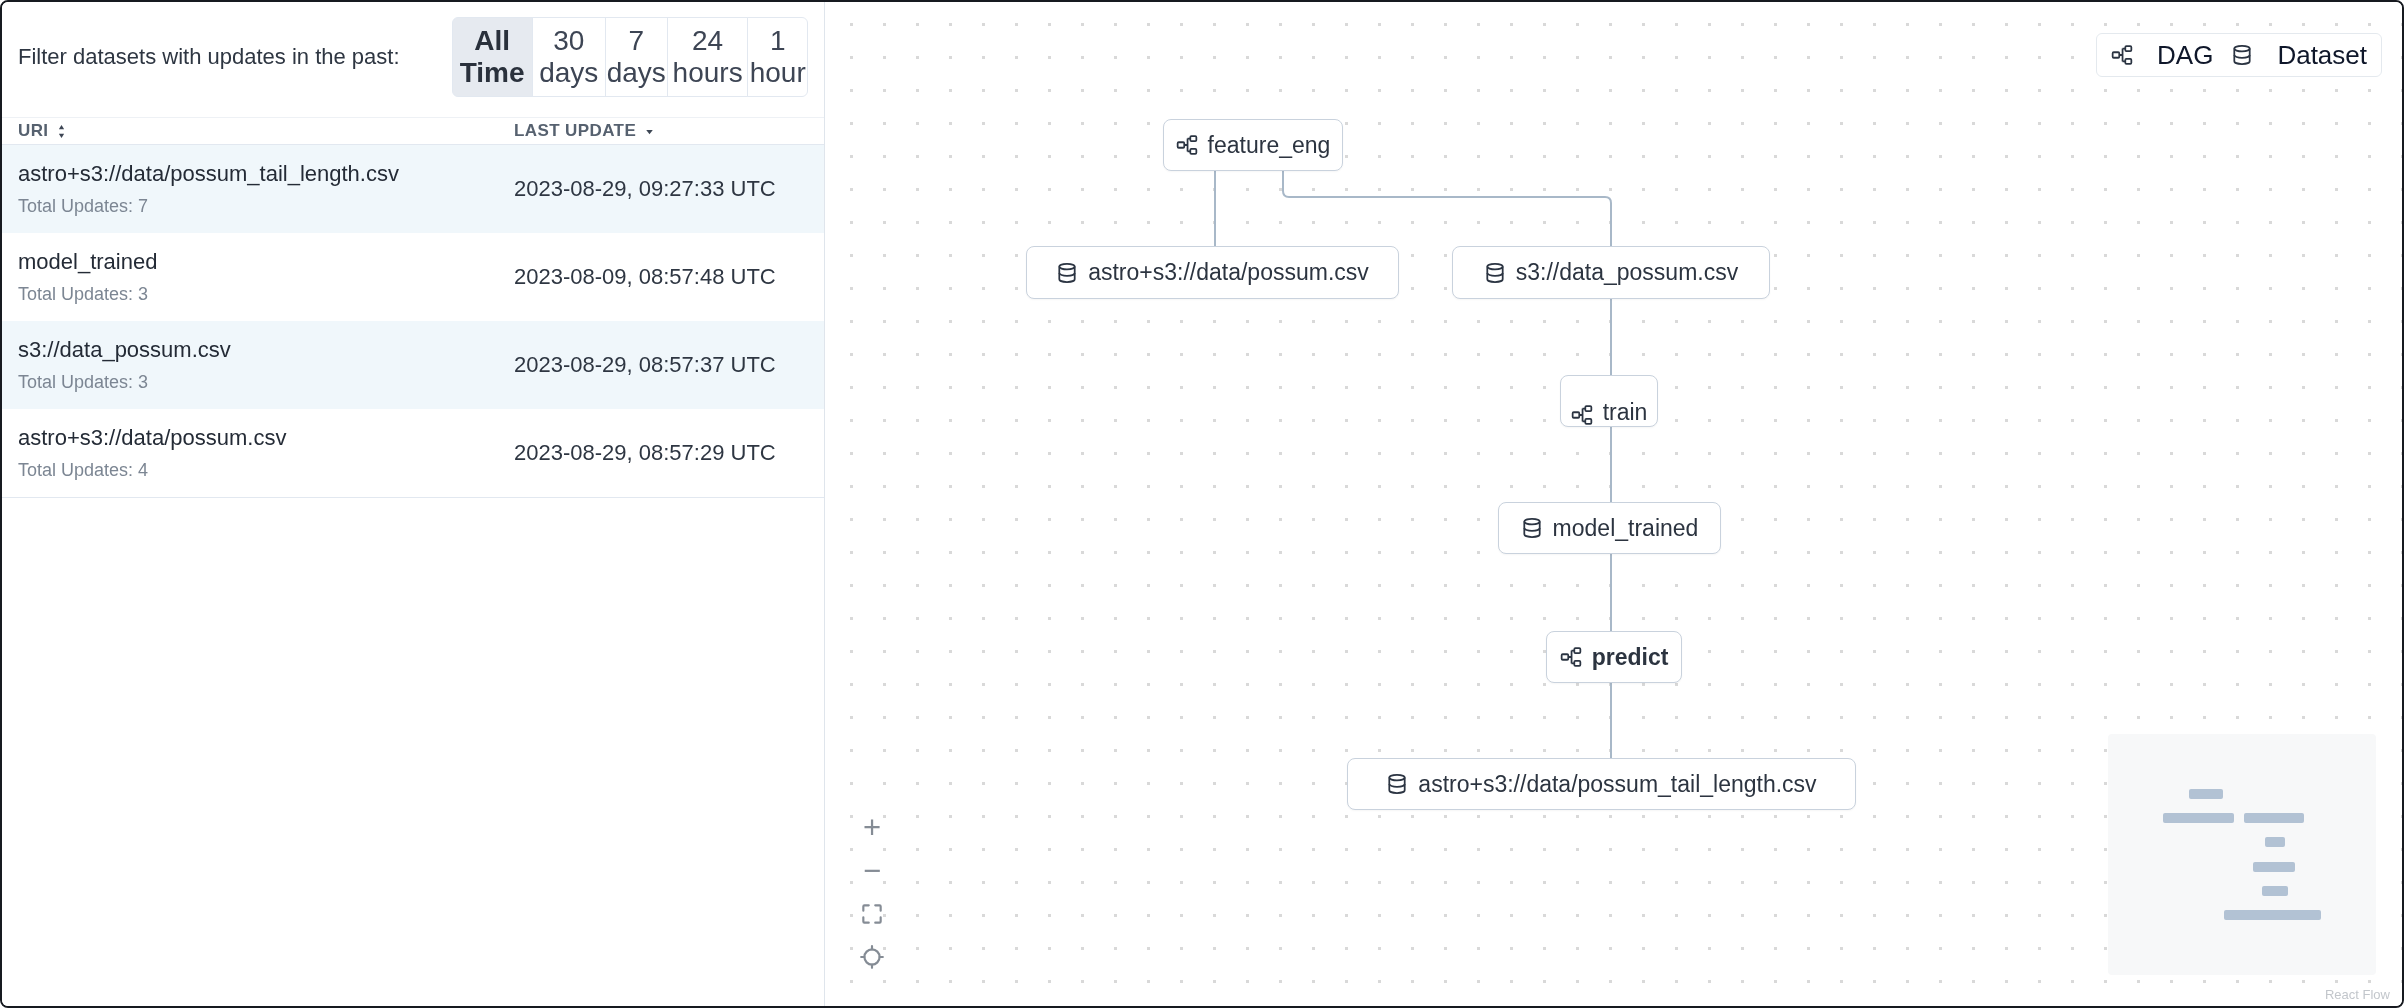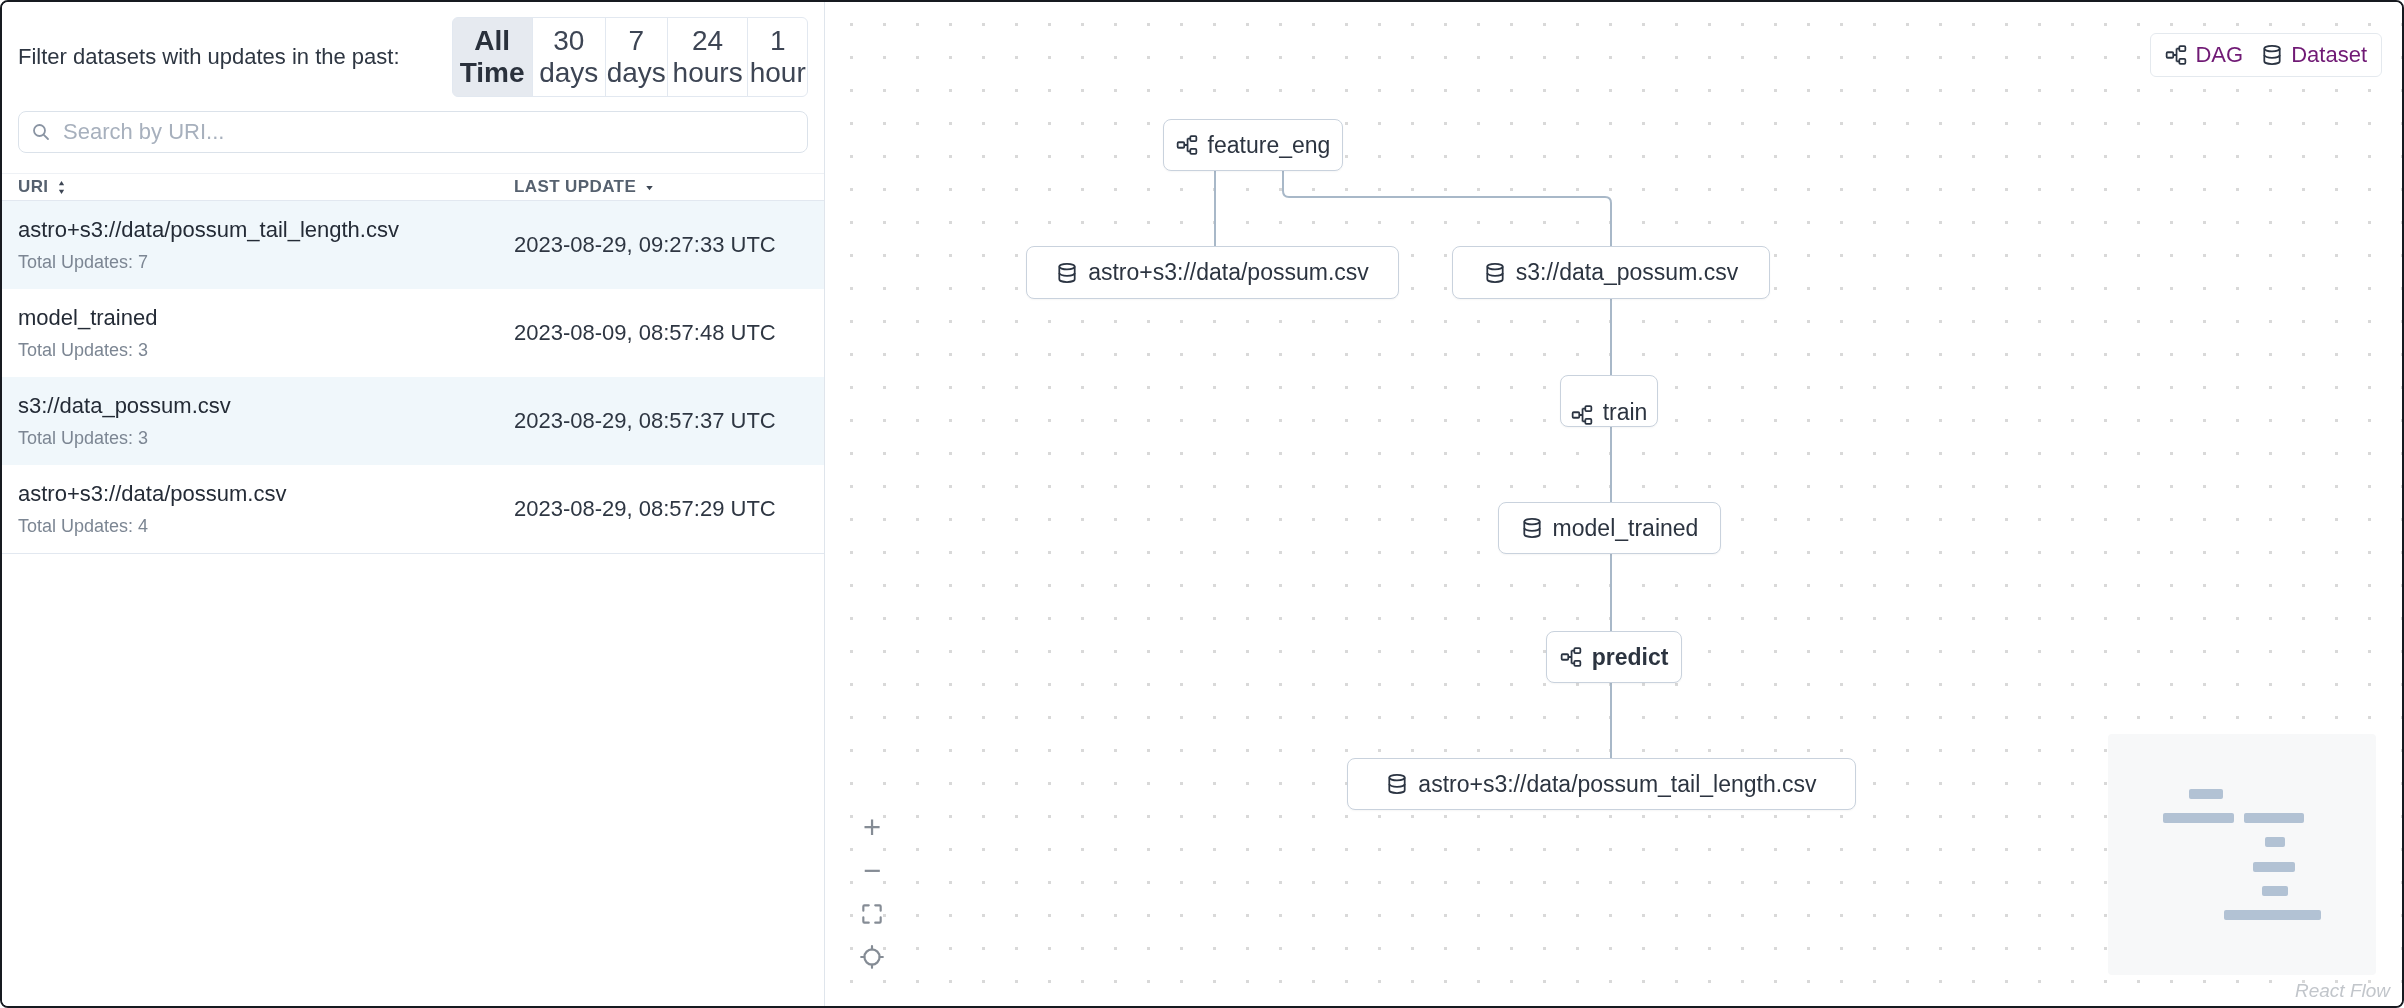--- a/index.html
+++ b/index.html
@@ -57,21 +57,21 @@
   
   .graph {
     position: relative; flex: 1; overflow: hidden; background-color: #fff;
     background-image: radial-gradient(#d9d9d9 1.7px, transparent 1.8px);
     background-size: 33px 33px; background-position: 10px 6px;
   }
   .legend {
     position: absolute; top: 31px; right: 20px; height: 44px; display: flex; align-items: center;
     gap: 18px; background: #fff; border: 1px solid #e4e9ee; border-radius: 6px; padding: 0 14px; z-index: 6;
   }
-  .legend-item { display: flex; align-items: center; gap: 8px; font-size: 22px; color: #701a75; }
+  .legend-item { display: flex; align-items: center; gap: 24px; font-size: 26px; color: #0f172a; }
 
   .edges { position: absolute; left: 0; top: 0; z-index: 1; }
   .edge { stroke: #a8b8c8; stroke-width: 2; fill: none; }
 
   .node {
     position: absolute; display: flex; align-items: center; justify-content: center; gap: 10px;
     background: #fff; border: 1px solid #c9d2dd; border-radius: 8px; font-size: 23px; color: #2c3440;
     z-index: 2; box-shadow: 0 1px 2px rgba(0,0,0,0.04); cursor: pointer; white-space: nowrap;
   }
   .node-icon, .legend-icon { display: flex; align-items: center; }
@@ -79,49 +79,40 @@
   .controls { position: absolute; left: 26px; top: 804px; display: flex; flex-direction: column; z-index: 5; }
   .ctrl {
     width: 42px; height: 43px; display: flex; align-items: center; justify-content: center;
     background: transparent; border: none; color: #858c95; font-size: 31px; cursor: pointer; padding: 0;
     font-family: inherit;
   }
 
   .minimap { position: absolute; right: 26px; bottom: 31px; width: 268px; height: 241px; background: #f7f8f9; border-radius: 4px; z-index: 5; }
   .mm-node { position: absolute; background: #b2c2d4; border-radius: 2px; }
 
-  .attribution { position: absolute; right: 12px; bottom: 4px; font-size: 19px; color: #c2c6cb; z-index: 4; font-style: italic; }
+  .attribution { position: absolute; right: 12px; bottom: 4px; font-size: 13px; color: #c2c6cb; z-index: 4; }
 </style>
 </head>
 <body>
 
 <div class="app">
 
   <aside class="left">
 
     <div class="filter-row">
       <span class="filter-label">Filter datasets with updates in the past:</span>
       <div class="filter-group">
           <button class="fbtn active">All Time</button>
           <button class="fbtn">30 days</button>
           <button class="fbtn">7 days</button>
           <button class="fbtn">24 hours</button>
           <button class="fbtn">1 hour</button>
         </div>
     </div>
 
-    <div class="search-wrap">
-      <span style="display:flex;">
-        <svg viewBox="0 0 20 20" width="20" height="20" fill="none" stroke="#8a94a3" stroke-width="1.8" stroke-linecap="round">
-            <circle cx="8.5" cy="8.5" r="5.5"></circle>
-            <path d="M12.8 12.8 L 17 17"></path>
-          </svg>
-      </span>
-      <input placeholder="Search by URI..." style="">
-    </div>
 
     <div>
       <div class="thead">
         <div class="th">
           <span>URI</span>
           <span style="display:flex;">
             <svg width="13" height="15" viewBox="0 0 24 28" fill="#3d4654">
                 <path d="M12 2 L17 10 H7 Z"></path>
                 <path d="M12 26 L7 18 h10 Z"></path>
               </svg>

